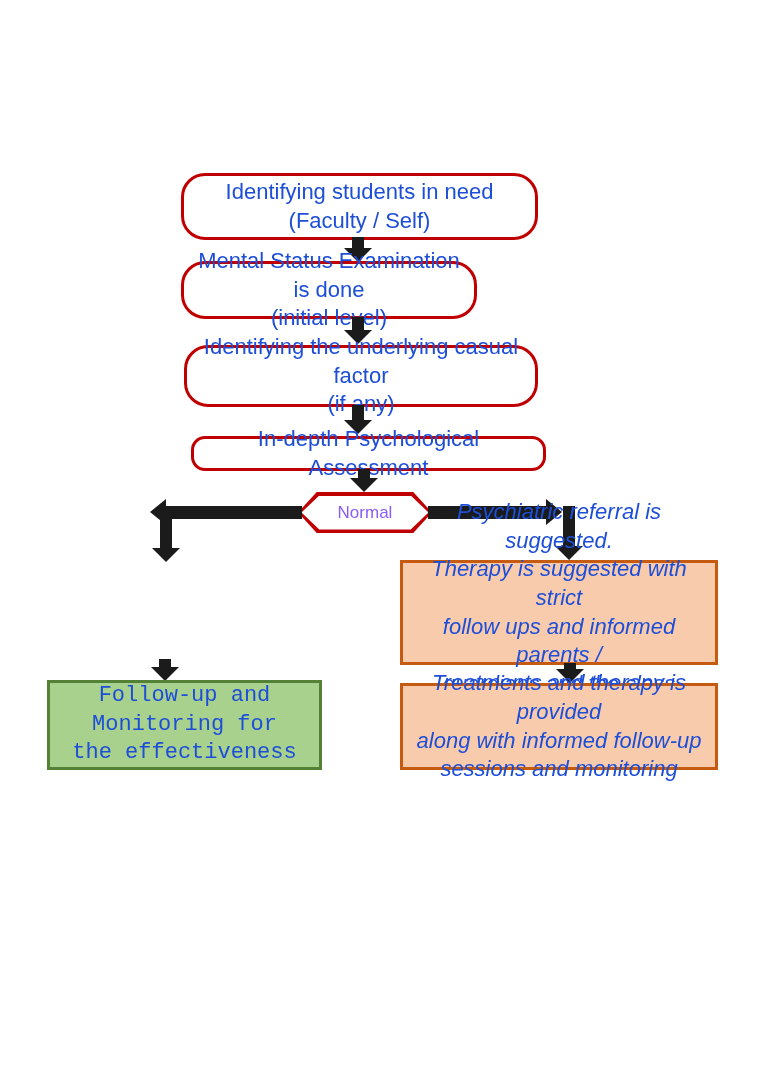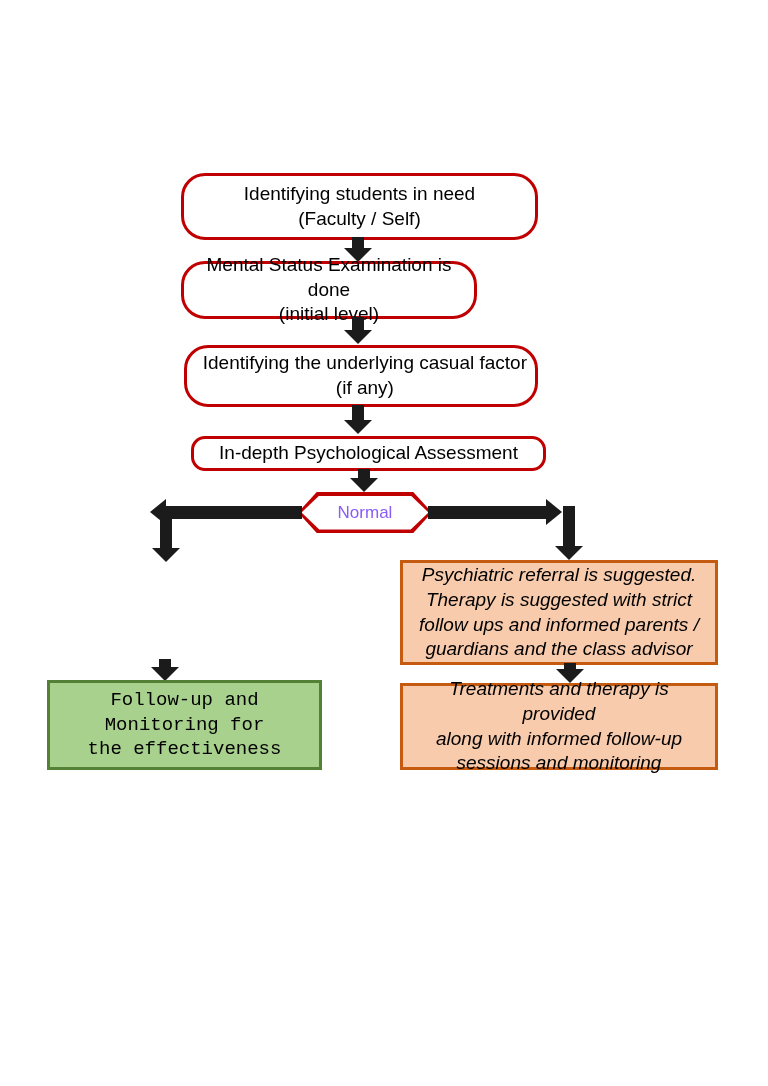--- a/index.html
+++ b/index.html
@@ -18,22 +18,22 @@
     overflow: hidden;
     margin: 0 auto;
   }
 
   .node {
     position: absolute;
     display: flex;
     align-items: center;
     justify-content: center;
     text-align: center;
-    color: #000000;
-    font-size: 19px;
+    color: #1d4ed8;
+    font-size: 22px;
     line-height: 1.3;
     white-space: pre-line;
     padding: 2px 8px;
   }
 
   .step {
     background: #ffffff;
     border: 3.5px solid #C00000;
     border-radius: 24px;
   }

